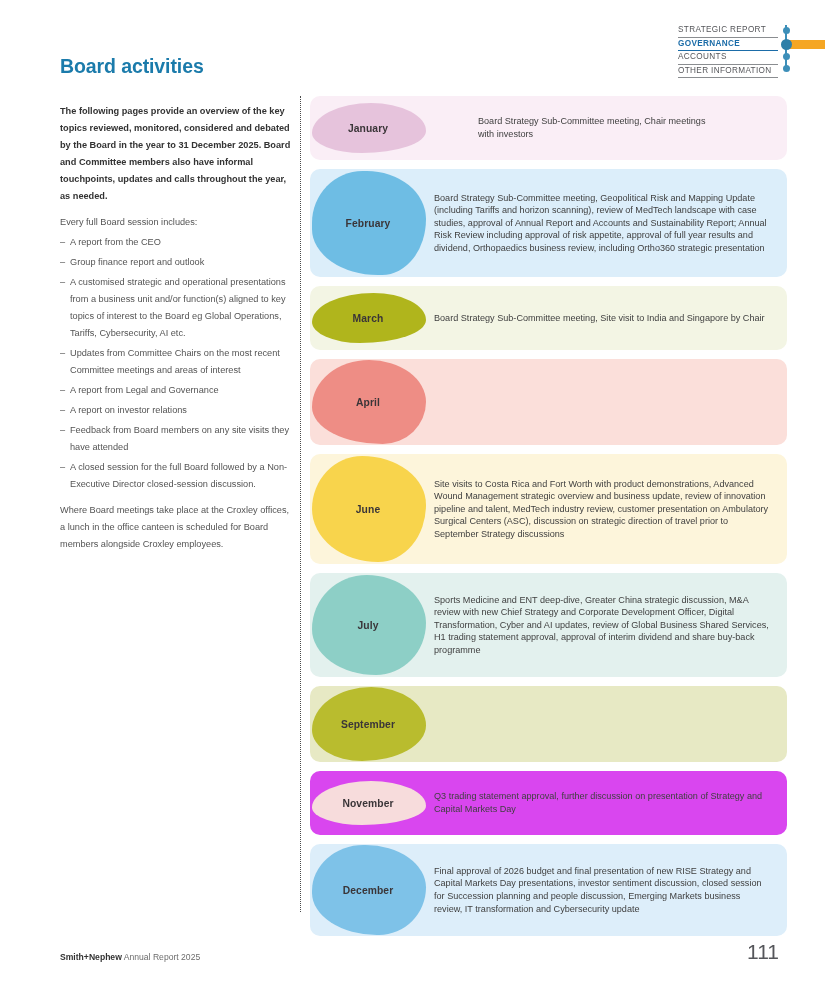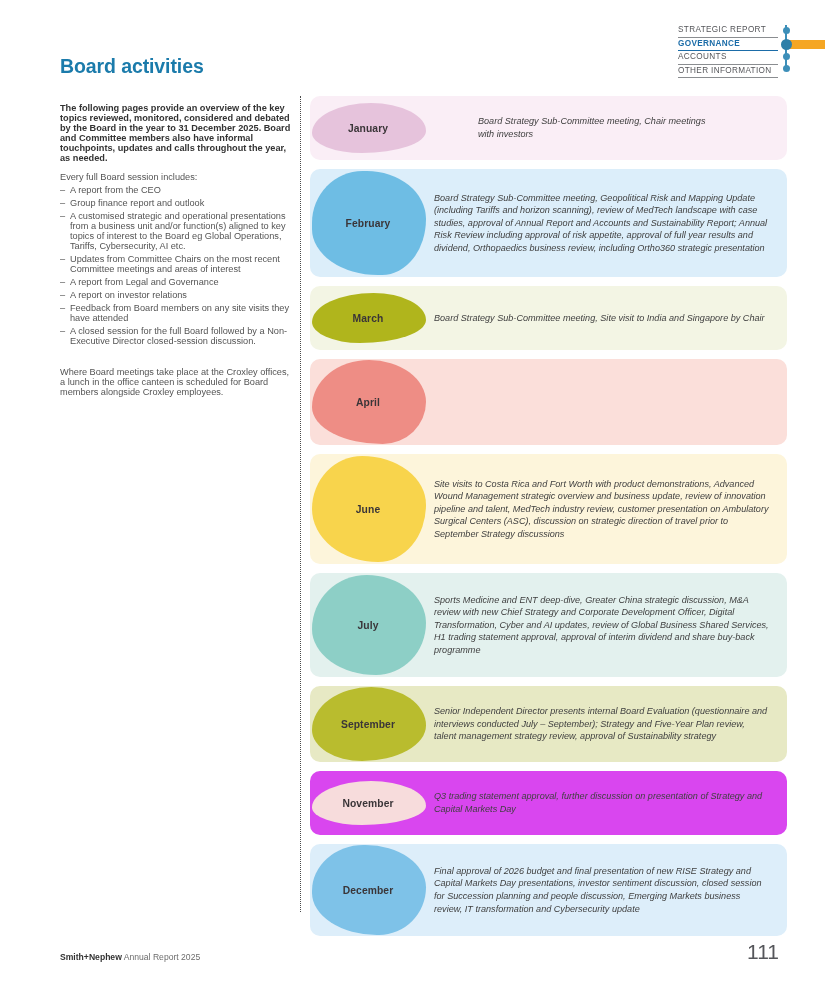--- a/index.html
+++ b/index.html
@@ -79,21 +79,21 @@
     letter-spacing: -0.1px;
   }
 
   
   .left-col {
     position: absolute;
     top: 94px;
     left: 60px;
     width: 232px;
     font-size: 9.2px;
-    line-height: 10px;
+    line-height: 17px;
     color: #545454;
   }
   .left-col .intro {
     font-weight: bold;
     color: #333333;
     margin-bottom: 9px;
   }
   .left-col .lead {
     margin-bottom: 3px;
   }
@@ -101,21 +101,21 @@
   .bullets li {
     position: relative;
     padding-left: 10px;
     margin-bottom: 3px;
   }
   .bullets li .dash {
     position: absolute;
     left: 0;
     top: 0;
   }
-  .closing { margin-top: 21px; }
+  .closing { margin-top: 9px; }
 
   
   .divider {
     position: absolute;
     left: 300px;
     top: 96px;
     width: 0;
     height: 816px;
     border-left: 1px dotted #4a4a4a;
   }
@@ -174,21 +174,20 @@
   }
   .month-desc {
     margin-left: 118px;
     padding: 12px 18px 12px 6px;
     font-size: 9.1px;
     line-height: 12.6px;
     color: #3f3f3f;
     display: flex;
     align-items: center;
     min-height: 40px;
-    font-style: italic;
   }
   .row-january .month-desc { padding-right: 80px; }
 
   
   .footer-left {
     position: absolute;
     left: 60px;
     top: 952px;
     font-size: 8.6px;
     color: #6d6d6d;
@@ -318,21 +317,20 @@
       </div>
     <div class="month-label">July</div>
     <div class="month-desc">Sports Medicine and ENT deep-dive, Greater China strategic discussion, M&amp;A review with new Chief Strategy and Corporate Development Officer, Digital Transformation, Cyber and AI updates, review of Global Business Shared Services, H1 trading statement approval, approval of interim dividend and share buy-back programme</div>
   </div>
 
   <div class="month-row" style="background:#e7e9c4; min-height:76px;">
     <div class="blob">
         <div class="blob-shape" style="background:#b9bc2e; border-radius:52% 48% 56% 44% / 58% 52% 48% 42%; max-height:74px;"></div>
       </div>
     <div class="month-label">September</div>
-    <div class="month-desc">Senior Independent Director presents internal Board Evaluation (questionnaire and interviews conducted July – September); Strategy and Five-Year Plan review, talent management strategy review, approval of Sustainability strategy</div>
   </div>
 
   <div class="month-row" style="background:#d946ef; min-height:46px;">
     <div class="blob">
         <div class="blob-shape" style="background:#f7dcdc; border-radius:52% 48% 56% 44% / 60% 56% 44% 40%; max-height:44px;"></div>
       </div>
     <div class="month-label">November</div>
     <div class="month-desc">Q3 trading statement approval, further discussion on presentation of Strategy and Capital Markets Day</div>
   </div>
 

